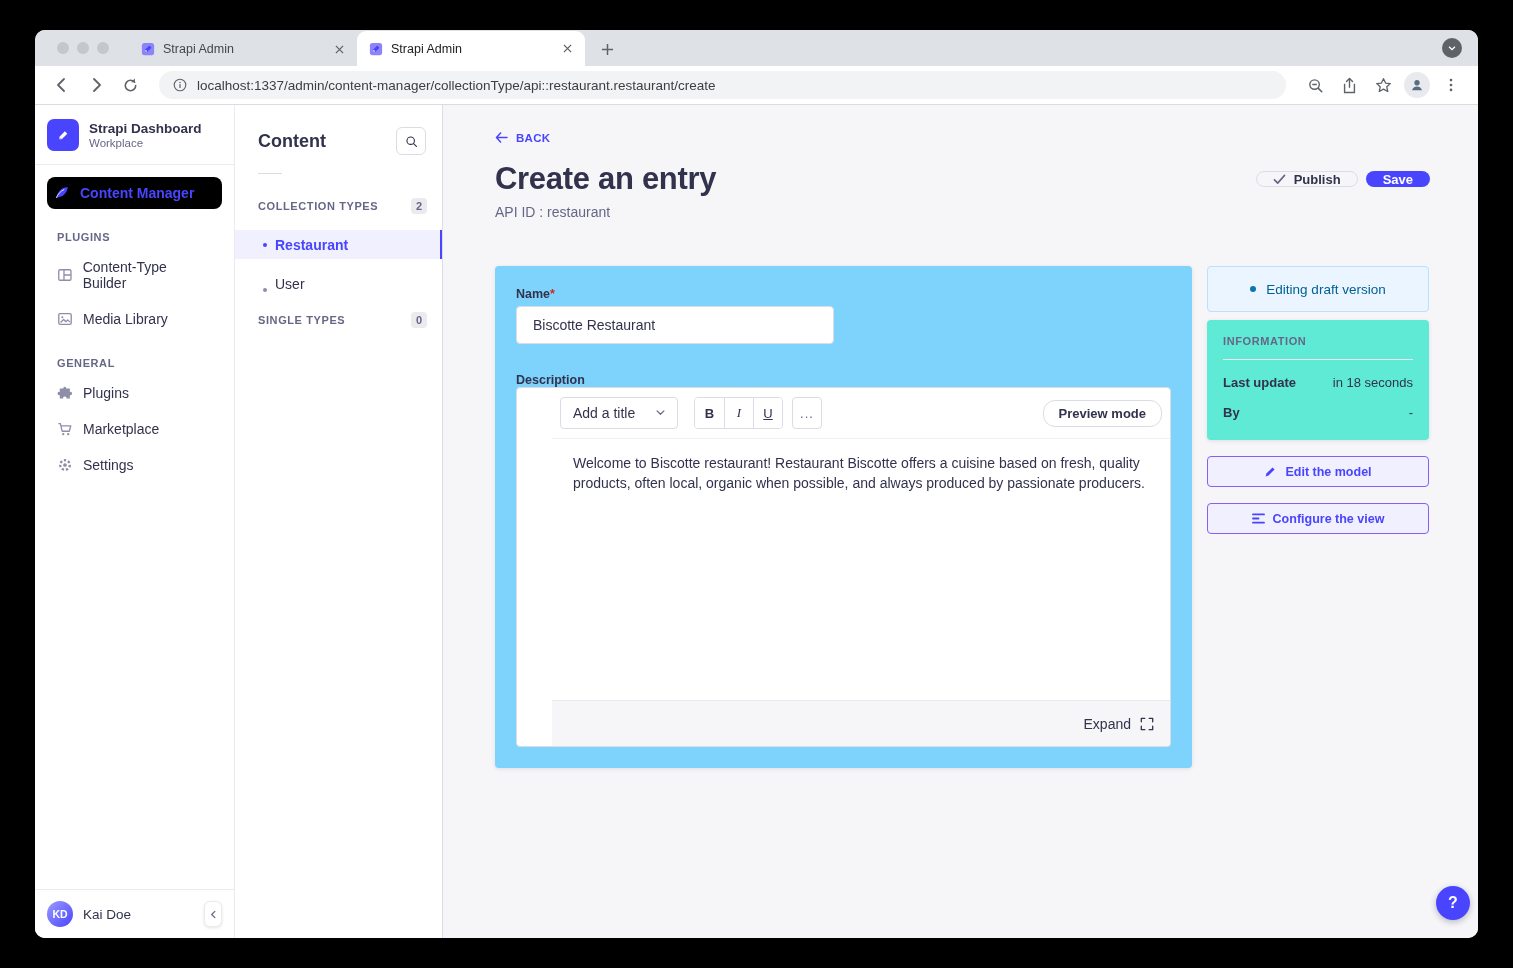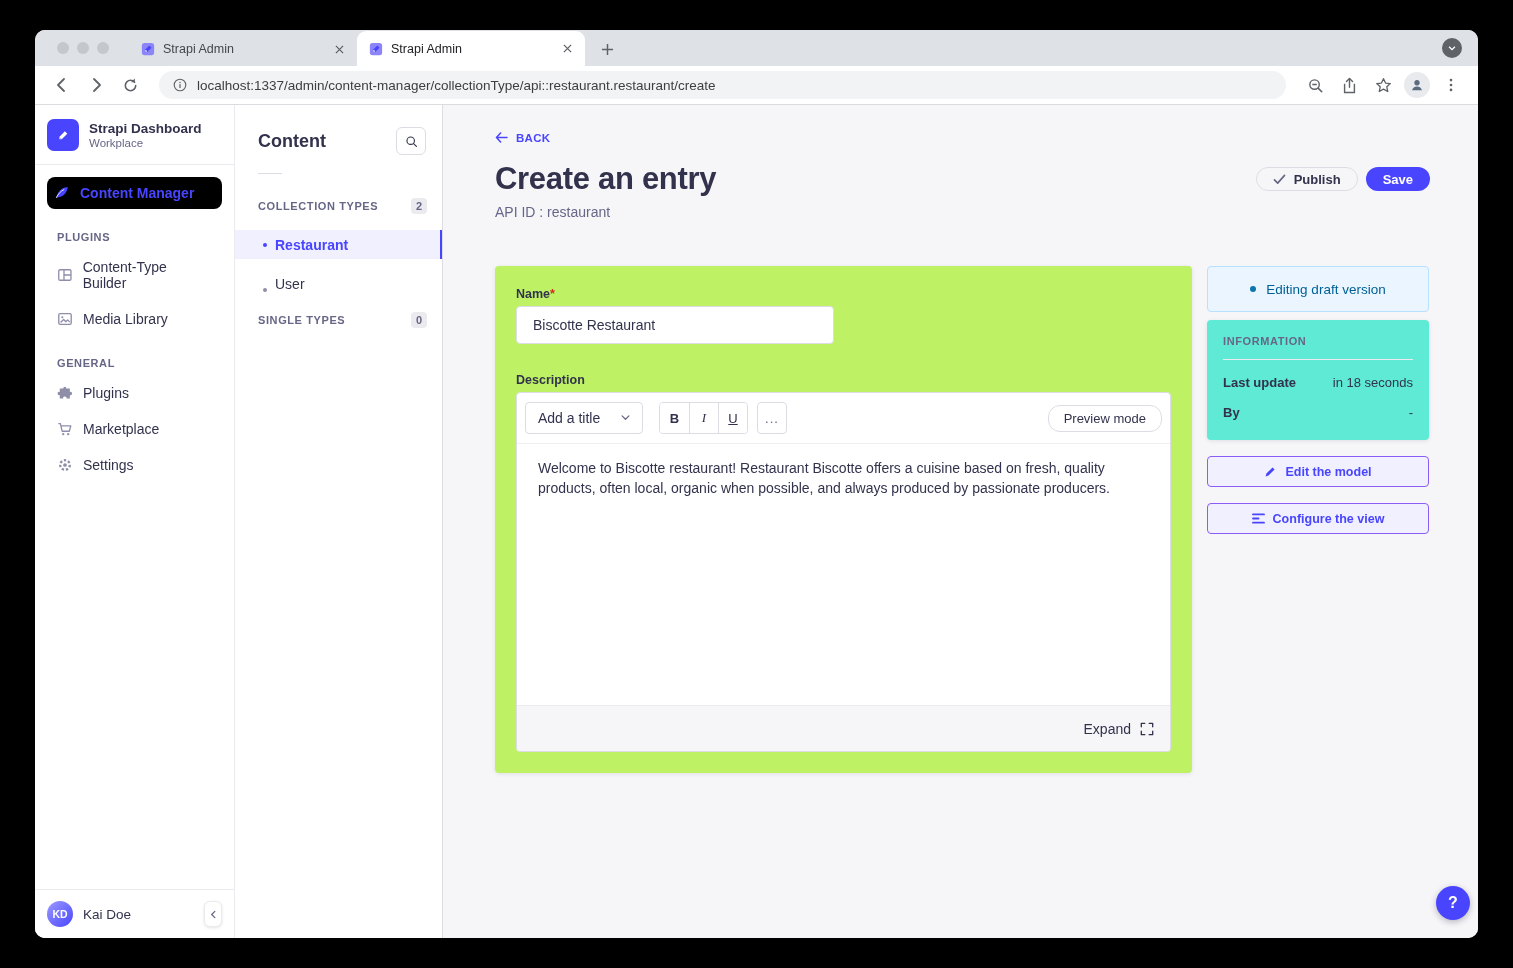--- a/index.html
+++ b/index.html
@@ -56,43 +56,43 @@
   .ct-item.active { background:#f0f0ff; color:#4945ff; font-weight:bold; }
   .ct-item.active .dot { background:#4945ff; }
   .ct-item.active::after { content:""; position:absolute; right:0; top:0; bottom:0; width:2px; background:#4945ff; }
 
   
   .main { flex:1; position:relative; padding:24px 48px 0 52px; overflow:hidden; }
   .back-link { display:inline-flex; align-items:center; gap:8px; font-size:11.5px; font-weight:bold; letter-spacing:.3px; color:#4945ff; }
   .title-row { display:flex; align-items:center; justify-content:space-between; margin-top:14px; }
   .page-title { font-size:31px; font-weight:bold; color:#32324d; letter-spacing:-.3px; }
   .hdr-actions { display:flex; gap:8px; }
-  .btn { display:inline-flex; align-items:center; justify-content:center; gap:8px; height:24px; padding:0 16px; border-radius:12px; font-size:13px; font-weight:bold; border:1px solid transparent; }
+  .btn { display:inline-flex; align-items:center; justify-content:center; gap:8px; height:16px; padding:0 16px; border-radius:12px; font-size:13px; font-weight:bold; border:1px solid transparent; }
   .btn-publish { background:#f6f6f9; border-color:#dcdce4; color:#32324d; }
   .btn-save { background:#4945ff; color:#fff; }
   .page-sub { font-size:14px; color:#666687; margin-top:7px; }
 
   .content-row { display:flex; margin-top:46px; align-items:flex-start; }
-  .form-card { width:697px; min-height:498px; background:#bef264; border-radius:4px; box-shadow:0 1px 4px rgba(33,33,52,.1); padding:21px; flex:none; }
+  .form-card { width:697px; min-height:498px; background:#7dd3fc; border-radius:4px; box-shadow:0 1px 4px rgba(33,33,52,.1); padding:21px; flex:none; }
   .field-label { font-size:12.5px; font-weight:bold; color:#32324d; }
   .req { color:#d02b20; }
   .text-input { display:block; margin-top:5px; width:318px; height:38px; border:1px solid #dcdce4; border-radius:4px; padding:0 16px; font-size:14px; color:#32324d; font-family:"Liberation Sans",sans-serif; background:#fff; }
   .desc-label { margin-top:29px; }
 
-  .editor { margin-top:5px; border:1px solid #dcdce4; border-radius:4px; overflow:hidden; background:#fff; }
+  .editor { border:1px solid #dcdce4; border-radius:4px; overflow:hidden; background:#fff;padding-left:35px; }
   .ed-toolbar { display:flex; align-items:center; padding:9px 8px; border-bottom:1px solid #f0f0f3; }
   .title-select { display:flex; align-items:center; justify-content:space-between; width:118px; height:32px; border:1px solid #dcdce4; border-radius:4px; padding:0 12px; font-size:14px; color:#32324d; background:#fff; }
   .fmt-group { display:flex; border:1px solid #dcdce4; border-radius:4px; overflow:hidden; margin-left:16px; }
   .fmt-btn { width:29px; height:30px; background:#fff; display:flex; align-items:center; justify-content:center; font-size:13px; color:#32324d; }
   .fmt-btn + .fmt-btn { border-left:1px solid #dcdce4; }
   .fmt-bold { font-weight:bold; }
   .fmt-italic { font-style:italic; font-family:"Liberation Serif",serif; }
   .fmt-underline { text-decoration:underline; }
   .more-btn { width:30px; height:32px; border:1px solid #dcdce4; border-radius:4px; background:#fff; margin-left:9px; display:flex; align-items:center; justify-content:center; color:#666687; font-size:13px; letter-spacing:1px; }
-  .preview-btn { margin-left:auto; height:27px; padding:0 15px; border:1px solid #dcdce4; border-radius:12px; background:#fff; font-size:13px; font-weight:normal; color:#32324d; display:flex; align-items:center; }
+  .preview-btn { margin-left:auto; height:27px; padding:0 15px; border:1px solid #dcdce4; border-radius:12px; background:#fff; font-size:13px; font-weight:bold; color:#32324d; display:flex; align-items:center; }
   .ed-content { min-height:261px; padding:14px 21px; font-size:14px; color:#32324d; line-height:1.45; }
   .ed-footer { height:46px; background:#f6f6f9; border-top:1px solid #eaeaef; display:flex; align-items:center; justify-content:flex-end; gap:9px; padding:0 16px; font-size:14px; color:#32324d; }
 
   .aside { width:222px; margin-left:15px; flex:none; }
   .draft-banner { height:46px; background:#eaf5ff; border:1px solid #b8e1ff; border-radius:4px; display:flex; align-items:center; justify-content:center; gap:10px; font-size:13.5px; color:#006096; }
   .draft-dot { width:6px; height:6px; border-radius:50%; background:#0c75af; }
   .info-card { margin-top:8px; background:#5eead4; border-radius:4px; box-shadow:0 1px 4px rgba(33,33,52,.1); padding:15px 16px 20px; }
   .info-title { font-size:11px; font-weight:bold; letter-spacing:.6px; color:#666687; }
   .info-div { height:1px; background:#eaeaef; margin:12px 0 2px; }
   .info-row { display:flex; justify-content:space-between; align-items:center; margin-top:15px; font-size:13px; color:#32324d; }

